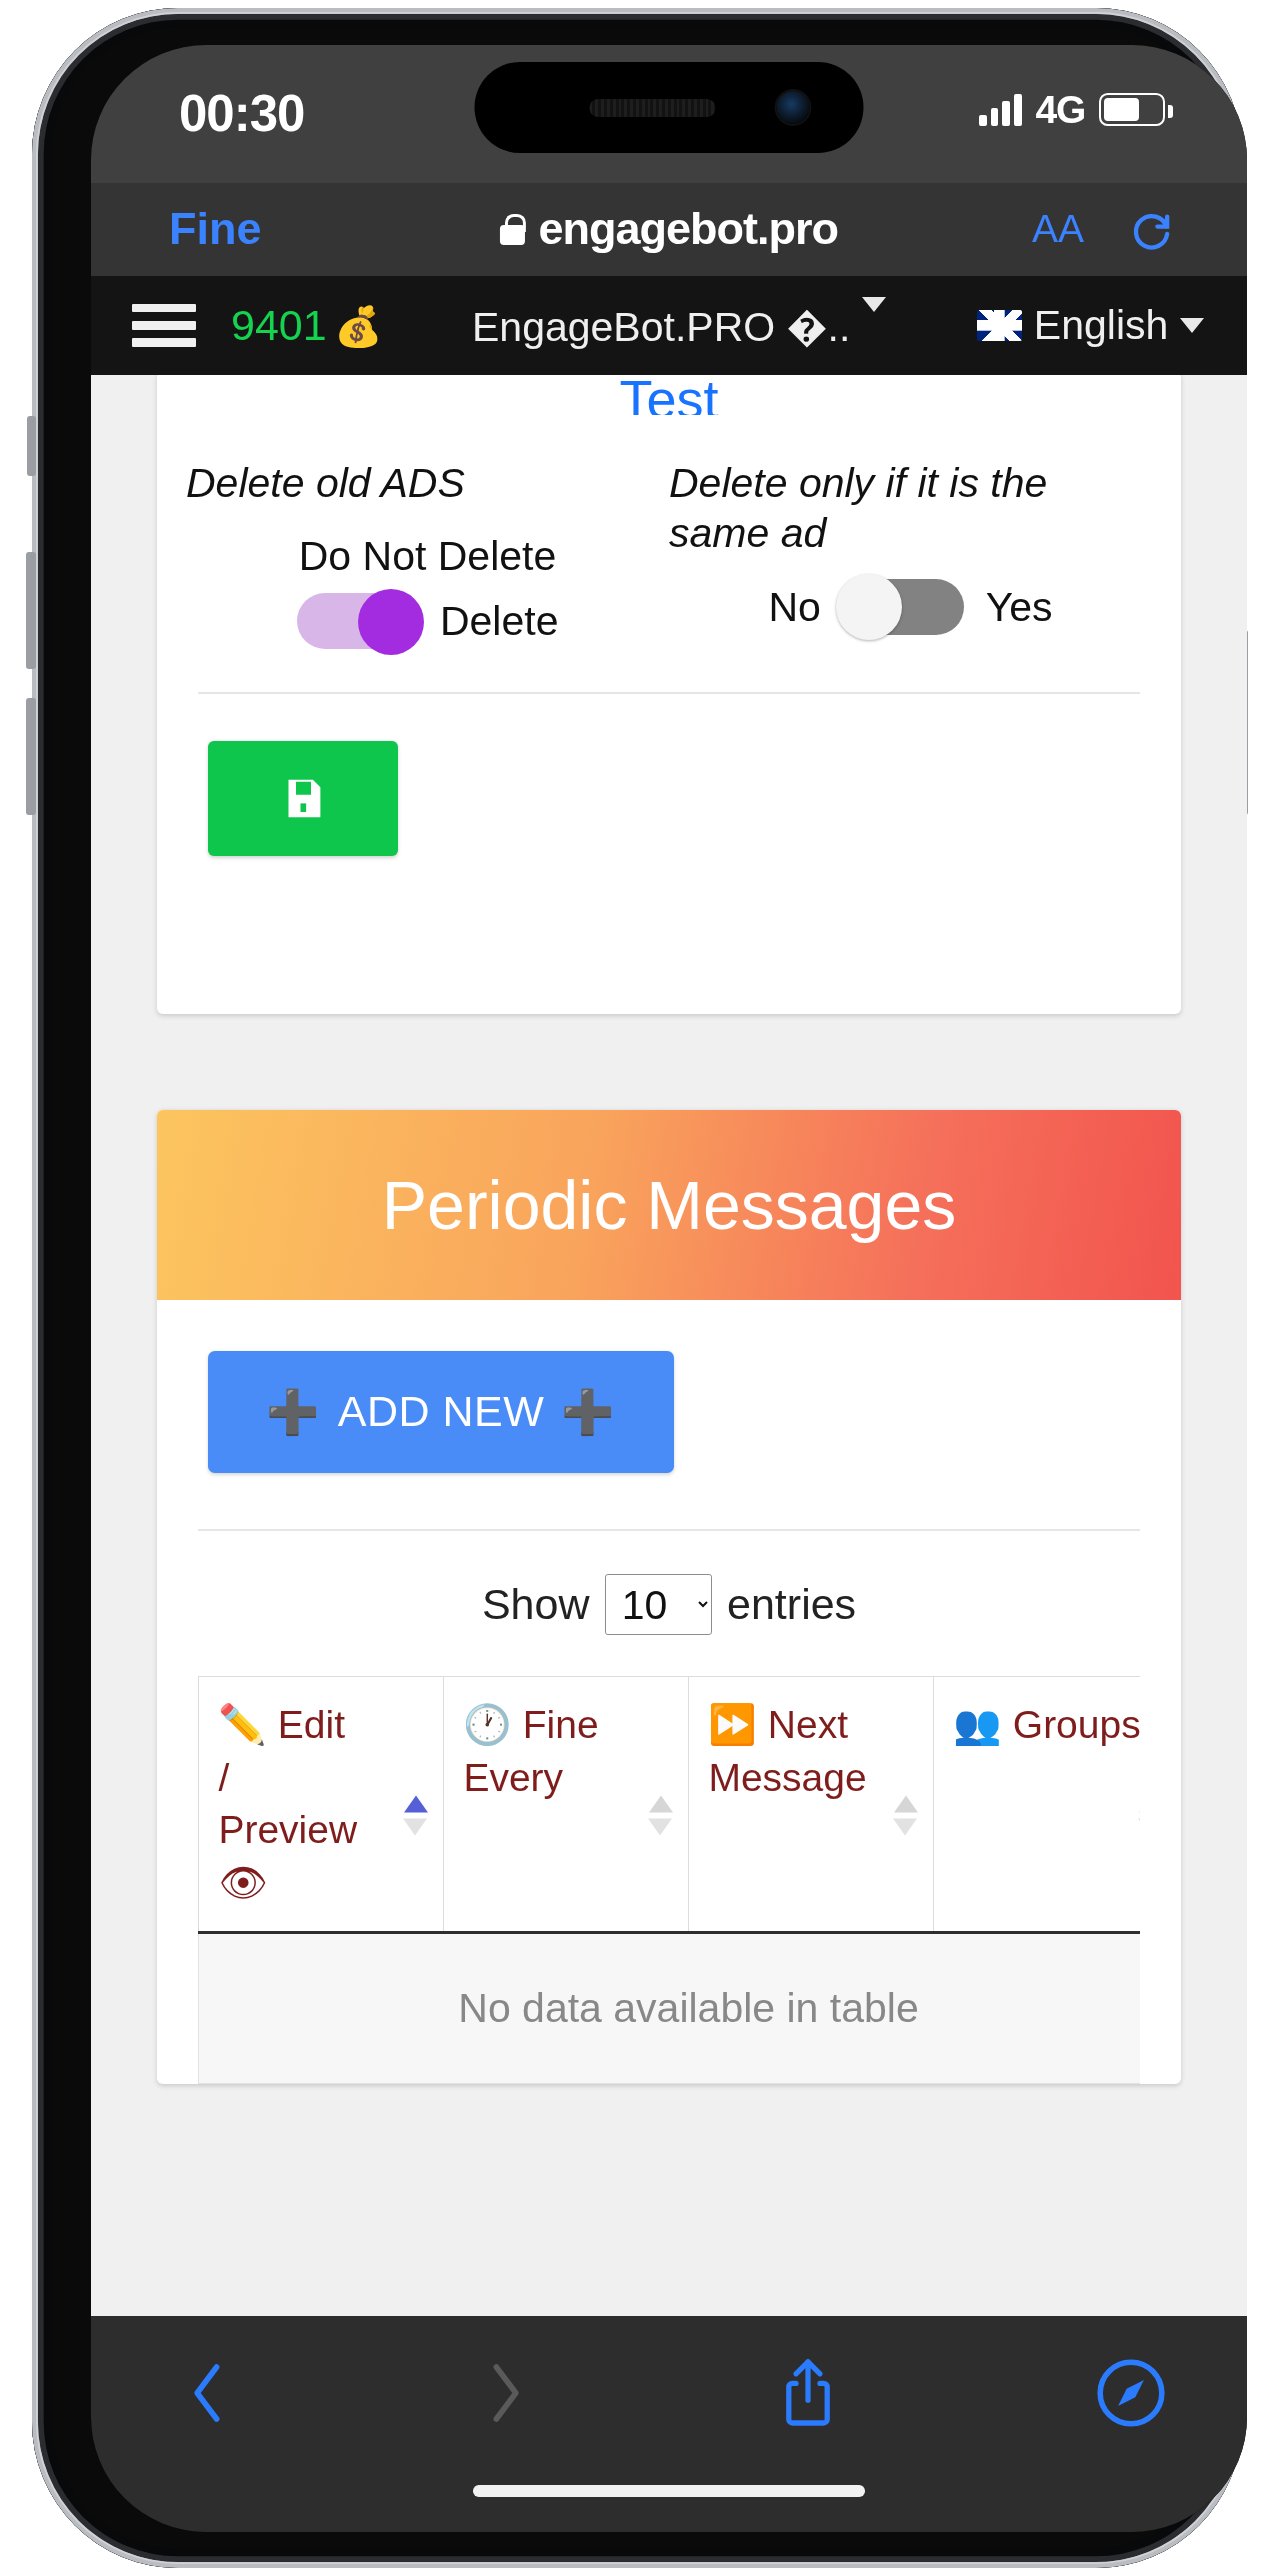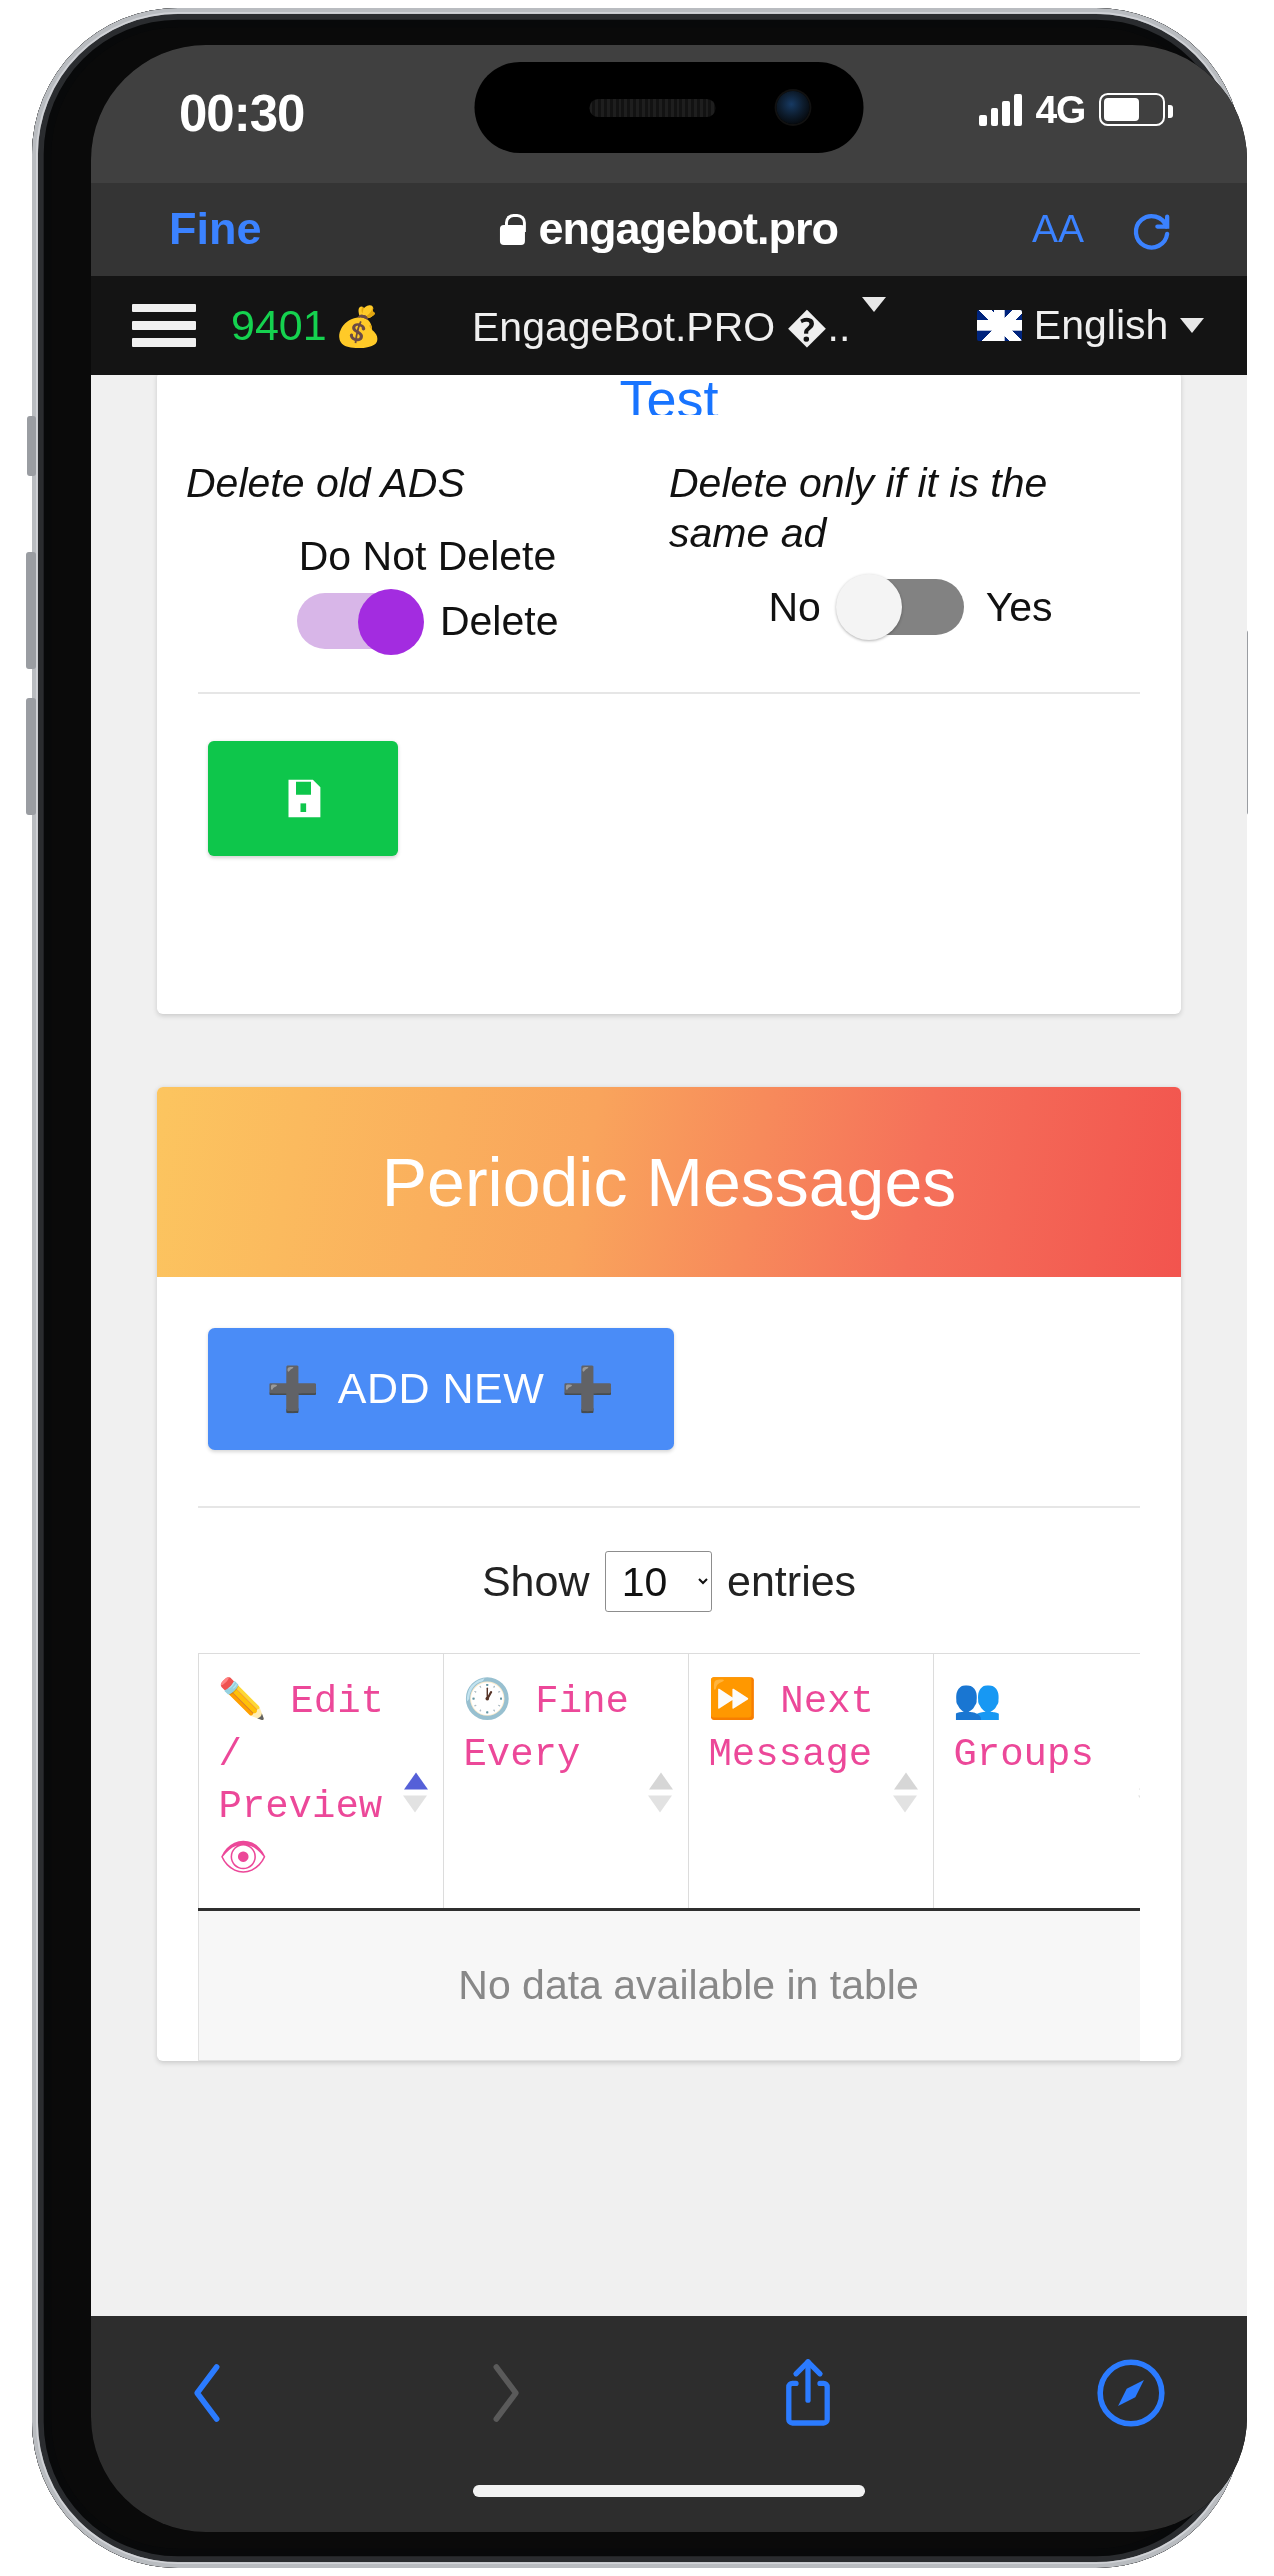--- a/index.html
+++ b/index.html
@@ -246,21 +246,21 @@
     width: 190px; height: 115px;
     background: #0ec64b;
     border: none; border-radius: 5.8px;
     display: flex; align-items: center; justify-content: center;
     box-shadow: 0 1.9px 3.9px rgba(0,0,0,.18);
   }
   #save-icon { width: 45px; height: 51px; }
   #card-settings-tail { height: 148px; }
 
   
-  #card-periodic { margin-top: 73px; }
+  #card-periodic { margin-top: 96px; }
   #periodic-header {
     height: 190px;
     background: linear-gradient(100deg, #fcc55f 0%, #f9a45c 42%, #f5705a 74%, #f2544e 100%);
     border-radius: 5.8px 5.8px 0 0;
     display: flex; align-items: center; justify-content: center;
   }
   #periodic-title { color: #fff; font-size: 68px; font-weight: 400; }
   #add-new-button {
     margin: 51px 0 0 51px;
     width: 466px; height: 122px;
@@ -303,25 +303,24 @@
   #table-wrap { margin: 41px 41px 0; overflow: hidden; }
   table#msg-table { border-collapse: collapse; width: 981px; }
   table#msg-table th {
     border: 1.9px solid #dcdcdc;
     border-bottom: 3.9px solid #2f2f2f;
     padding: 21.4px 15.5px 21.4px 19.4px;
     text-align: left;
     vertical-align: top;
     font-weight: normal;
     font-size: 39px;
-    color: #ec4899;
+    color: #7f1d1d;
     position: relative;
     width: 229px;
     line-height: 1.35;
-    font-family: Liberation Mono, monospace;
   }
   th .sort-arrow {
     position: absolute; right: 15.5px; top: 50%;
     transform: translateY(-50%);
     width: 0; height: 0;
     border-left: 12.6px solid transparent;
     border-right: 12.6px solid transparent;
     border-bottom: 17.5px solid #d6d6d6;
   }
   th .sort-arrow.asc { border-bottom-color: #5560d8; }

